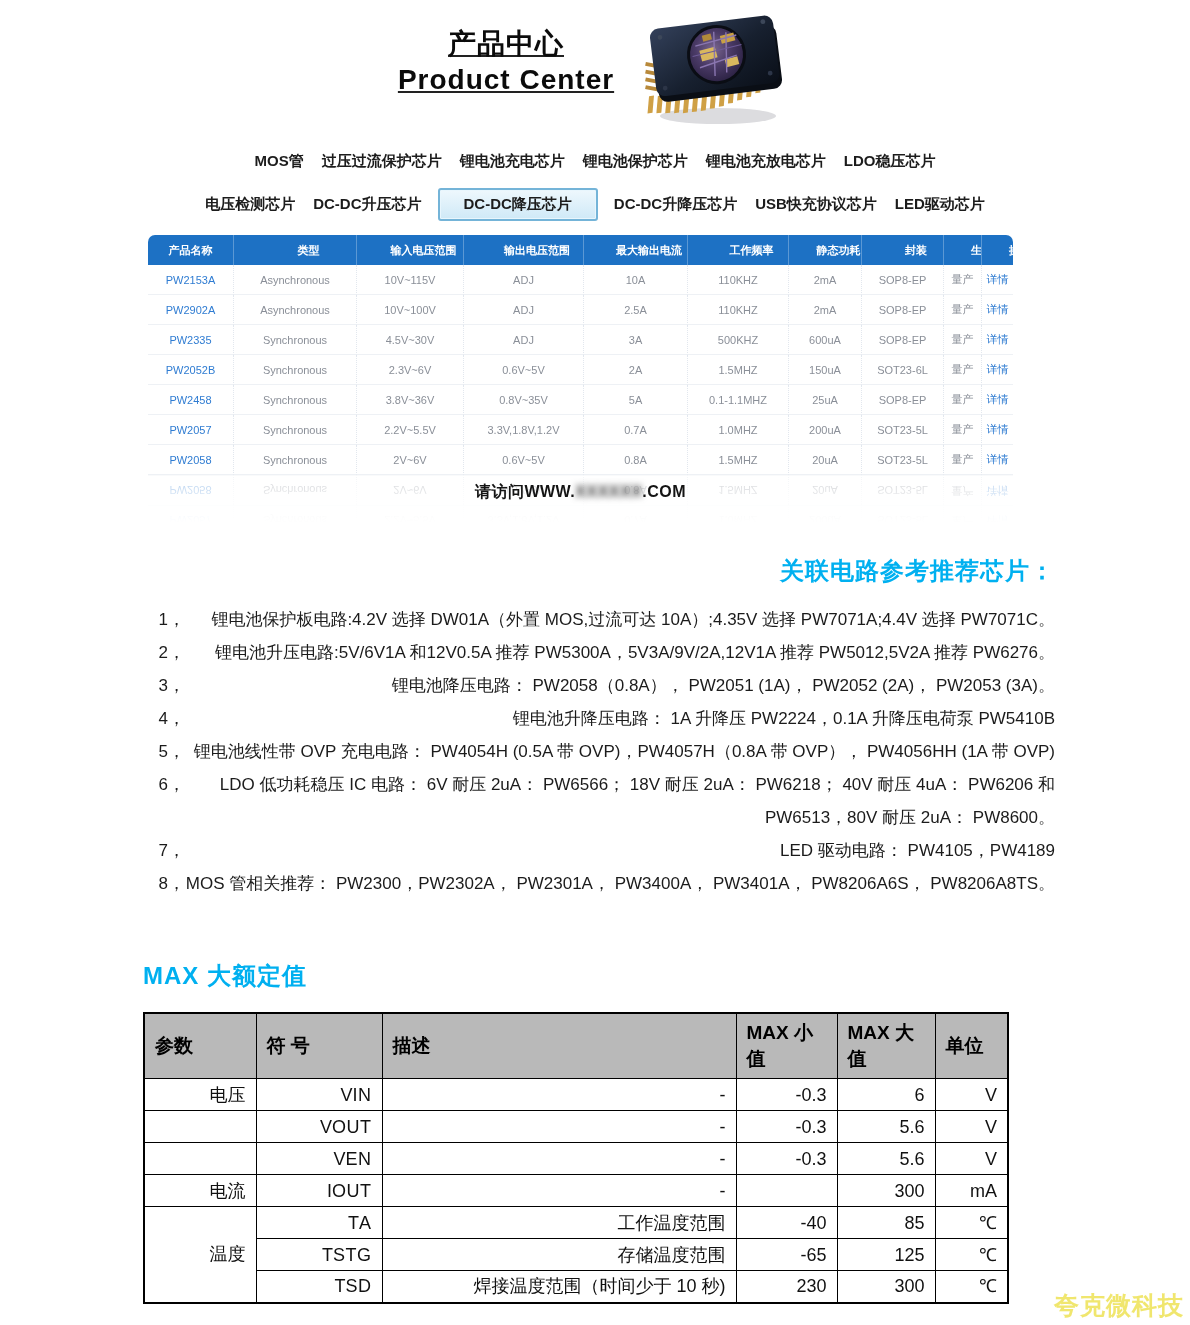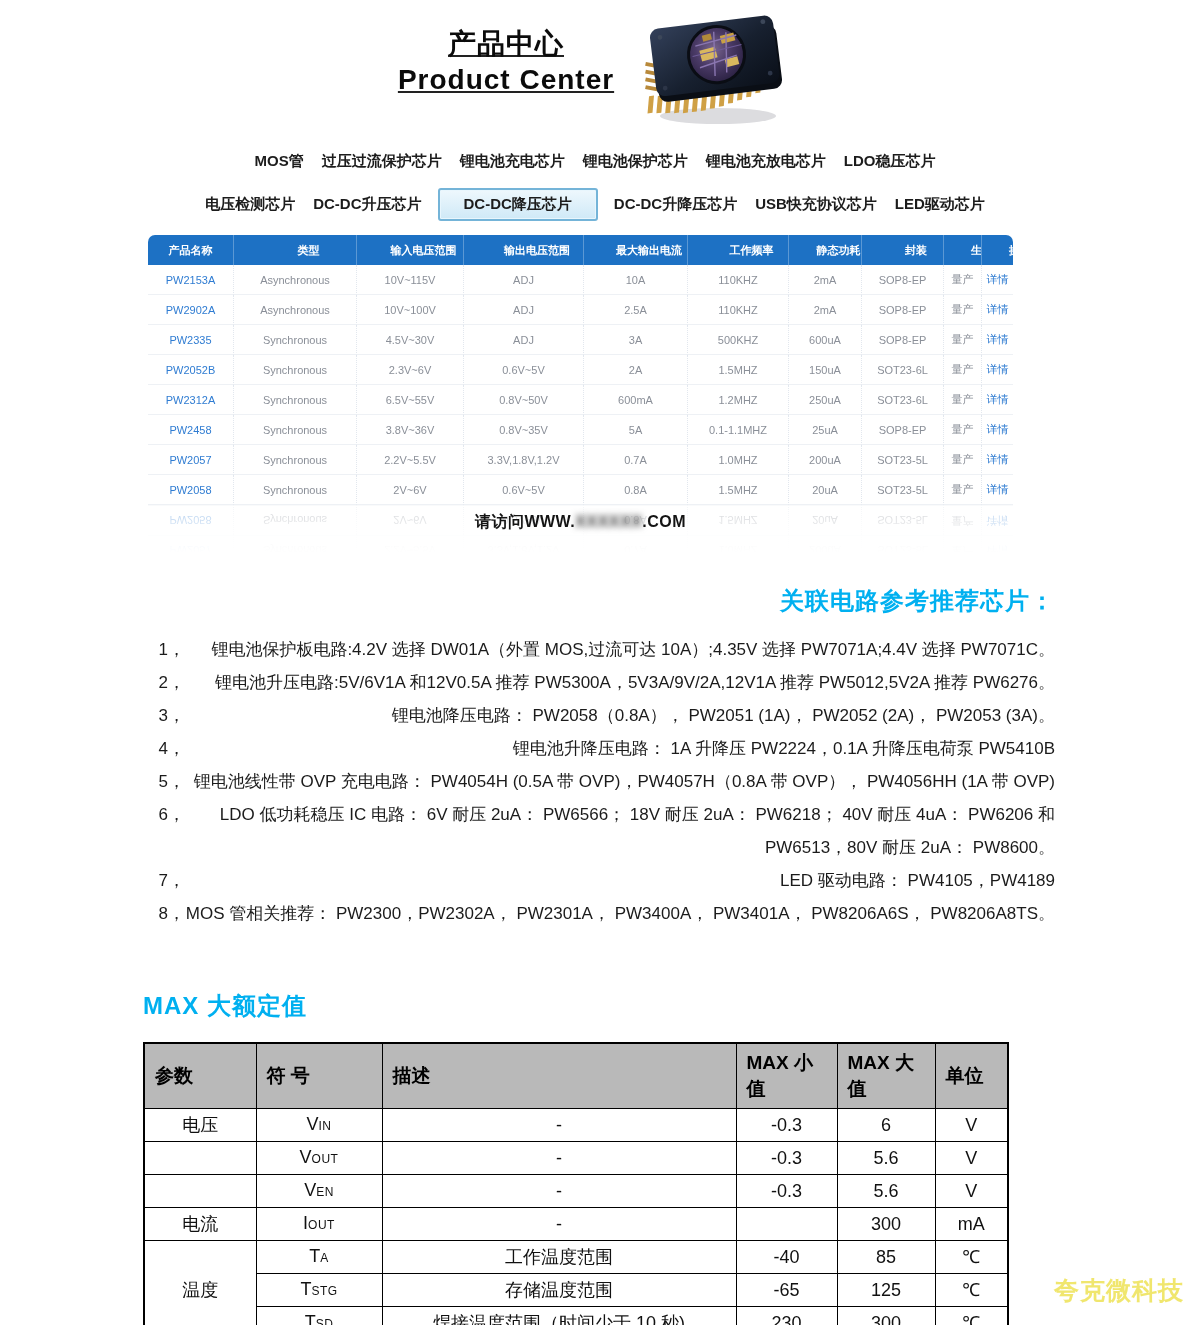--- a/index.html
+++ b/index.html
@@ -64,27 +64,27 @@
   table.maxtable {
     width:864px; border-collapse:collapse; table-layout:fixed;
     margin-top:20px; border:2px solid #000;
   }
   table.maxtable th {
     background:#b9b9b9; border:1px solid #000; font-size:19px; color:#000;
     text-align:left; padding:6px 10px; height:62px; font-weight:bold; line-height:26px;
   }
   table.maxtable td {
     border:1px solid #000; font-size:18px; color:#111;
-    text-align:center; padding:2px 10px; height:32px; line-height:26px;
+    text-align:right; padding:2px 10px; height:32px; line-height:26px;
   }
   .sym-base { font-size:18px; }
-  .sym-sub { font-size:12px; letter-spacing:.5px; }
+  .sym-sub { font-size:18px; letter-spacing:.5px; }
   
   .watermark {
-    position:absolute; right:6px; bottom:18px; font-size:25px; font-weight:bold;
+    position:absolute; right:6px; bottom:3px; font-size:25px; font-weight:bold;
     color:#efe45f; opacity:.9; letter-spacing:1px;
   }
 </style>
 </head>
 <body>
 
 <div class="page">
 
   <div class="hdr">
     <div class="hdr-titles">
@@ -237,32 +237,20 @@
             <td class="link">详情</td>
           </tr>
           <tr>
             <td class="link">PW2052B</td>
             <td>Synchronous</td>
             <td>2.3V~6V</td>
             <td>0.6V~5V</td>
             <td>2A</td>
             <td>1.5MHZ</td>
             <td>150uA</td>
-            <td>SOT23-6L</td>
-            <td>量产</td>
-            <td class="link">详情</td>
-          </tr>
-          <tr>
-            <td class="link">PW2312A</td>
-            <td>Synchronous</td>
-            <td>6.5V~55V</td>
-            <td>0.8V~50V</td>
-            <td>600mA</td>
-            <td>1.2MHZ</td>
-            <td>250uA</td>
             <td>SOT23-6L</td>
             <td>量产</td>
             <td class="link">详情</td>
           </tr>
           <tr>
             <td class="link">PW2458</td>
             <td>Synchronous</td>
             <td>3.8V~36V</td>
             <td>0.8V~35V</td>
             <td>5A</td>

